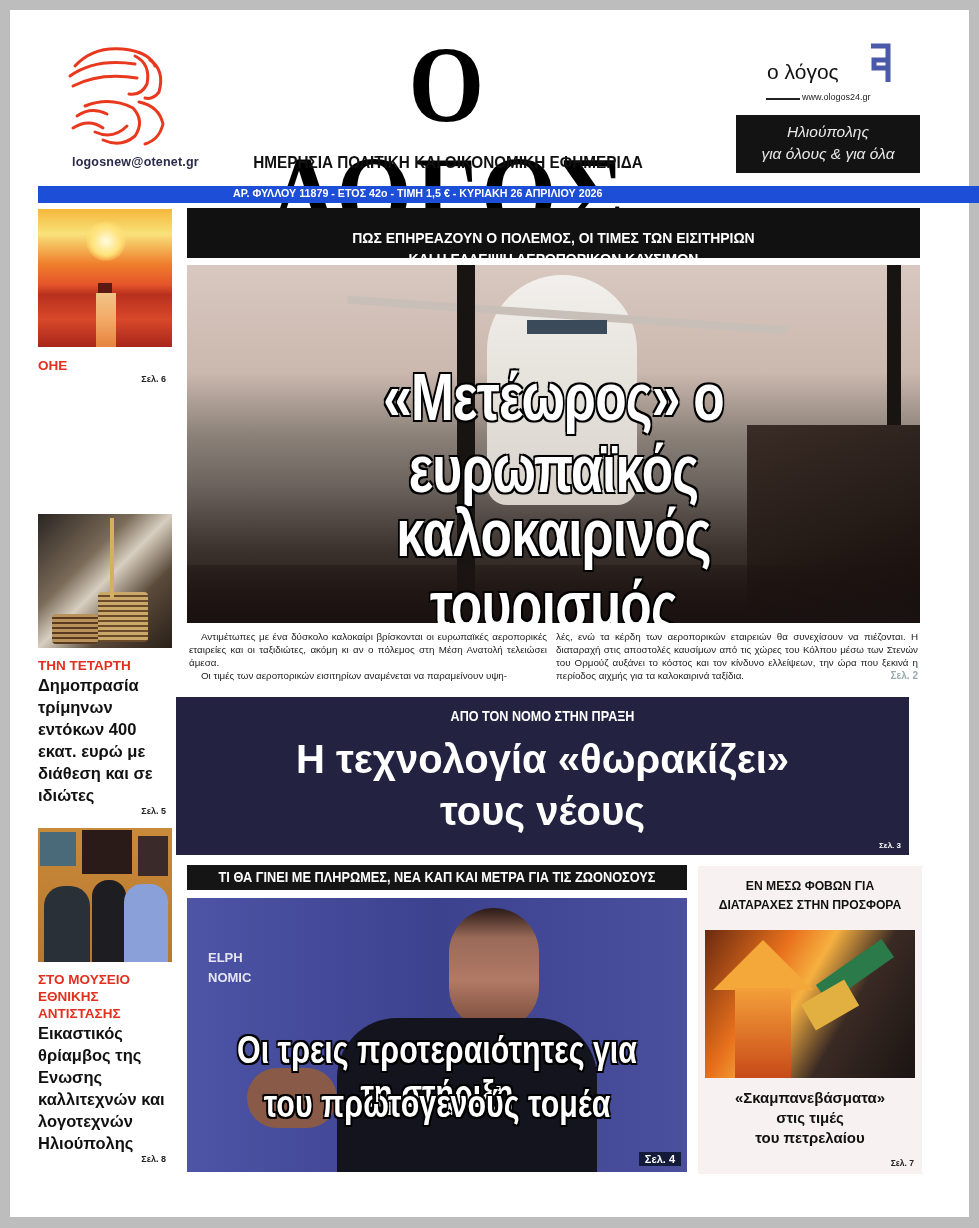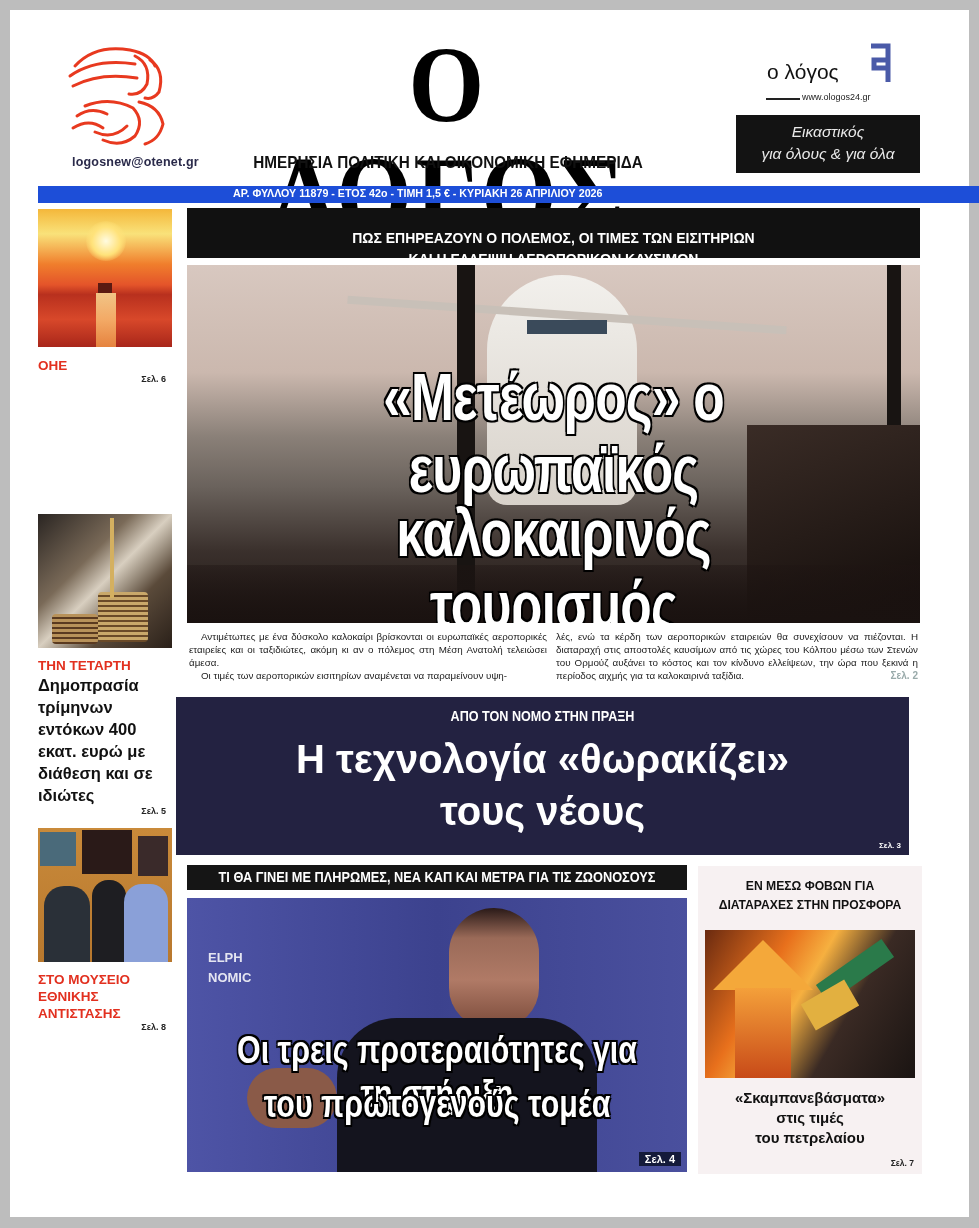--- a/index.html
+++ b/index.html
@@ -73,21 +73,21 @@
   <span class="name">ο λόγος</span>
   <span class="num">
     <svg width="26" height="44" viewBox="0 0 26 44">
         <path d="M3 8 L20 8 L20 22 L6 22 L6 30 L20 30 M20 22 L20 44" fill="none" stroke="#4a5aa8" stroke-width="5"></path>
       </svg>
   </span>
   <span class="line"></span>
   <span class="url">www.ologos24.gr</span>
 </div>
 <div class="abs tagline">
-  <div>Εικαστικός</div>
+  <div>Ηλιούπολης</div>
   <div>για όλους &amp; για όλα</div>
 </div>
 
 <div class="abs redbar">
   <span>ΑΡ. ΦΥΛΛΟΥ 11879  - ΕΤΟΣ 42ο - ΤΙΜΗ 1,5 € - ΚΥΡΙΑΚΗ 26 ΑΠΡΙΛΙΟΥ 2026</span>
 </div>
 
 <div class="abs thumb" style="top:209px;height:138px;background:linear-gradient(180deg,#f4b73a 0%,#f9e27a 18%,#f07e2c 40%,#e4542a 55%,#b8301e 62%,#d8482a 80%,#a8261a 100%);">
   <div style="position:absolute;left:48px;top:12px;width:40px;height:40px;border-radius:50%;background:radial-gradient(circle,#fffbe0 0%,#ffe27a 50%,rgba(255,200,80,0) 75%);"></div>
   <div style="position:absolute;left:58px;top:84px;width:20px;height:54px;background:linear-gradient(180deg,#ffe9a0,#f59a48);opacity:0.8;"></div>
@@ -112,20 +112,21 @@
 <div class="abs thumb" style="top:828px;height:134px;background:linear-gradient(180deg,#c98a3a 0%,#b8782e 100%);">
   <div style="position:absolute;left:2px;top:4px;width:36px;height:34px;background:#4a6a7a;"></div>
   <div style="position:absolute;left:44px;top:2px;width:50px;height:44px;background:#2a1a18;"></div>
   <div style="position:absolute;left:100px;top:8px;width:30px;height:40px;background:#3a2a2a;"></div>
   <div style="position:absolute;left:6px;top:58px;width:46px;height:76px;background:#2a3038;border-radius:20px 20px 0 0;"></div>
   <div style="position:absolute;left:54px;top:52px;width:34px;height:82px;background:#1e1e22;border-radius:16px 16px 0 0;"></div>
   <div style="position:absolute;left:86px;top:56px;width:44px;height:78px;background:#8aa0d8;border-radius:18px 18px 0 0;"></div>
 </div>
 <div class="abs thumb" style="top:971px;">
   <div class="kicker" style="width:110px;">ΣΤΟ ΜΟΥΣΕΙΟ ΕΘΝΙΚΗΣ ΑΝΤΙΣΤΑΣΗΣ</div>
+  <div class="lhead" style="width:134px;">Εικαστικός θρίαμβος της Ενωσης καλλιτεχνών και λογοτεχνών Ηλιούπολης</div>
   <div class="pg">Σελ. 8</div>
 </div>
 
 <div class="abs supbar">
   <div>ΠΩΣ ΕΠΗΡΕΑΖΟΥΝ Ο ΠΟΛΕΜΟΣ, ΟΙ ΤΙΜΕΣ ΤΩΝ ΕΙΣΙΤΗΡΙΩΝ</div>
   <div>ΚΑΙ Η ΕΛΛΕΙΨΗ ΑΕΡΟΠΟΡΙΚΩΝ ΚΑΥΣΙΜΩΝ</div>
 </div>
 <div class="abs hero">
   <div style="position:absolute;inset:0;background:linear-gradient(180deg,#d8c8c0 0%,#cbb8ae 30%,#8a8078 48%,#6a625c 62%,#3a302c 80%,#1e1614 100%);">
     <div style="position:absolute;left:300px;top:10px;width:150px;height:230px;border-radius:75px 75px 20px 20px;background:linear-gradient(180deg,#f2f0ec,#d8d2ca);"></div>

